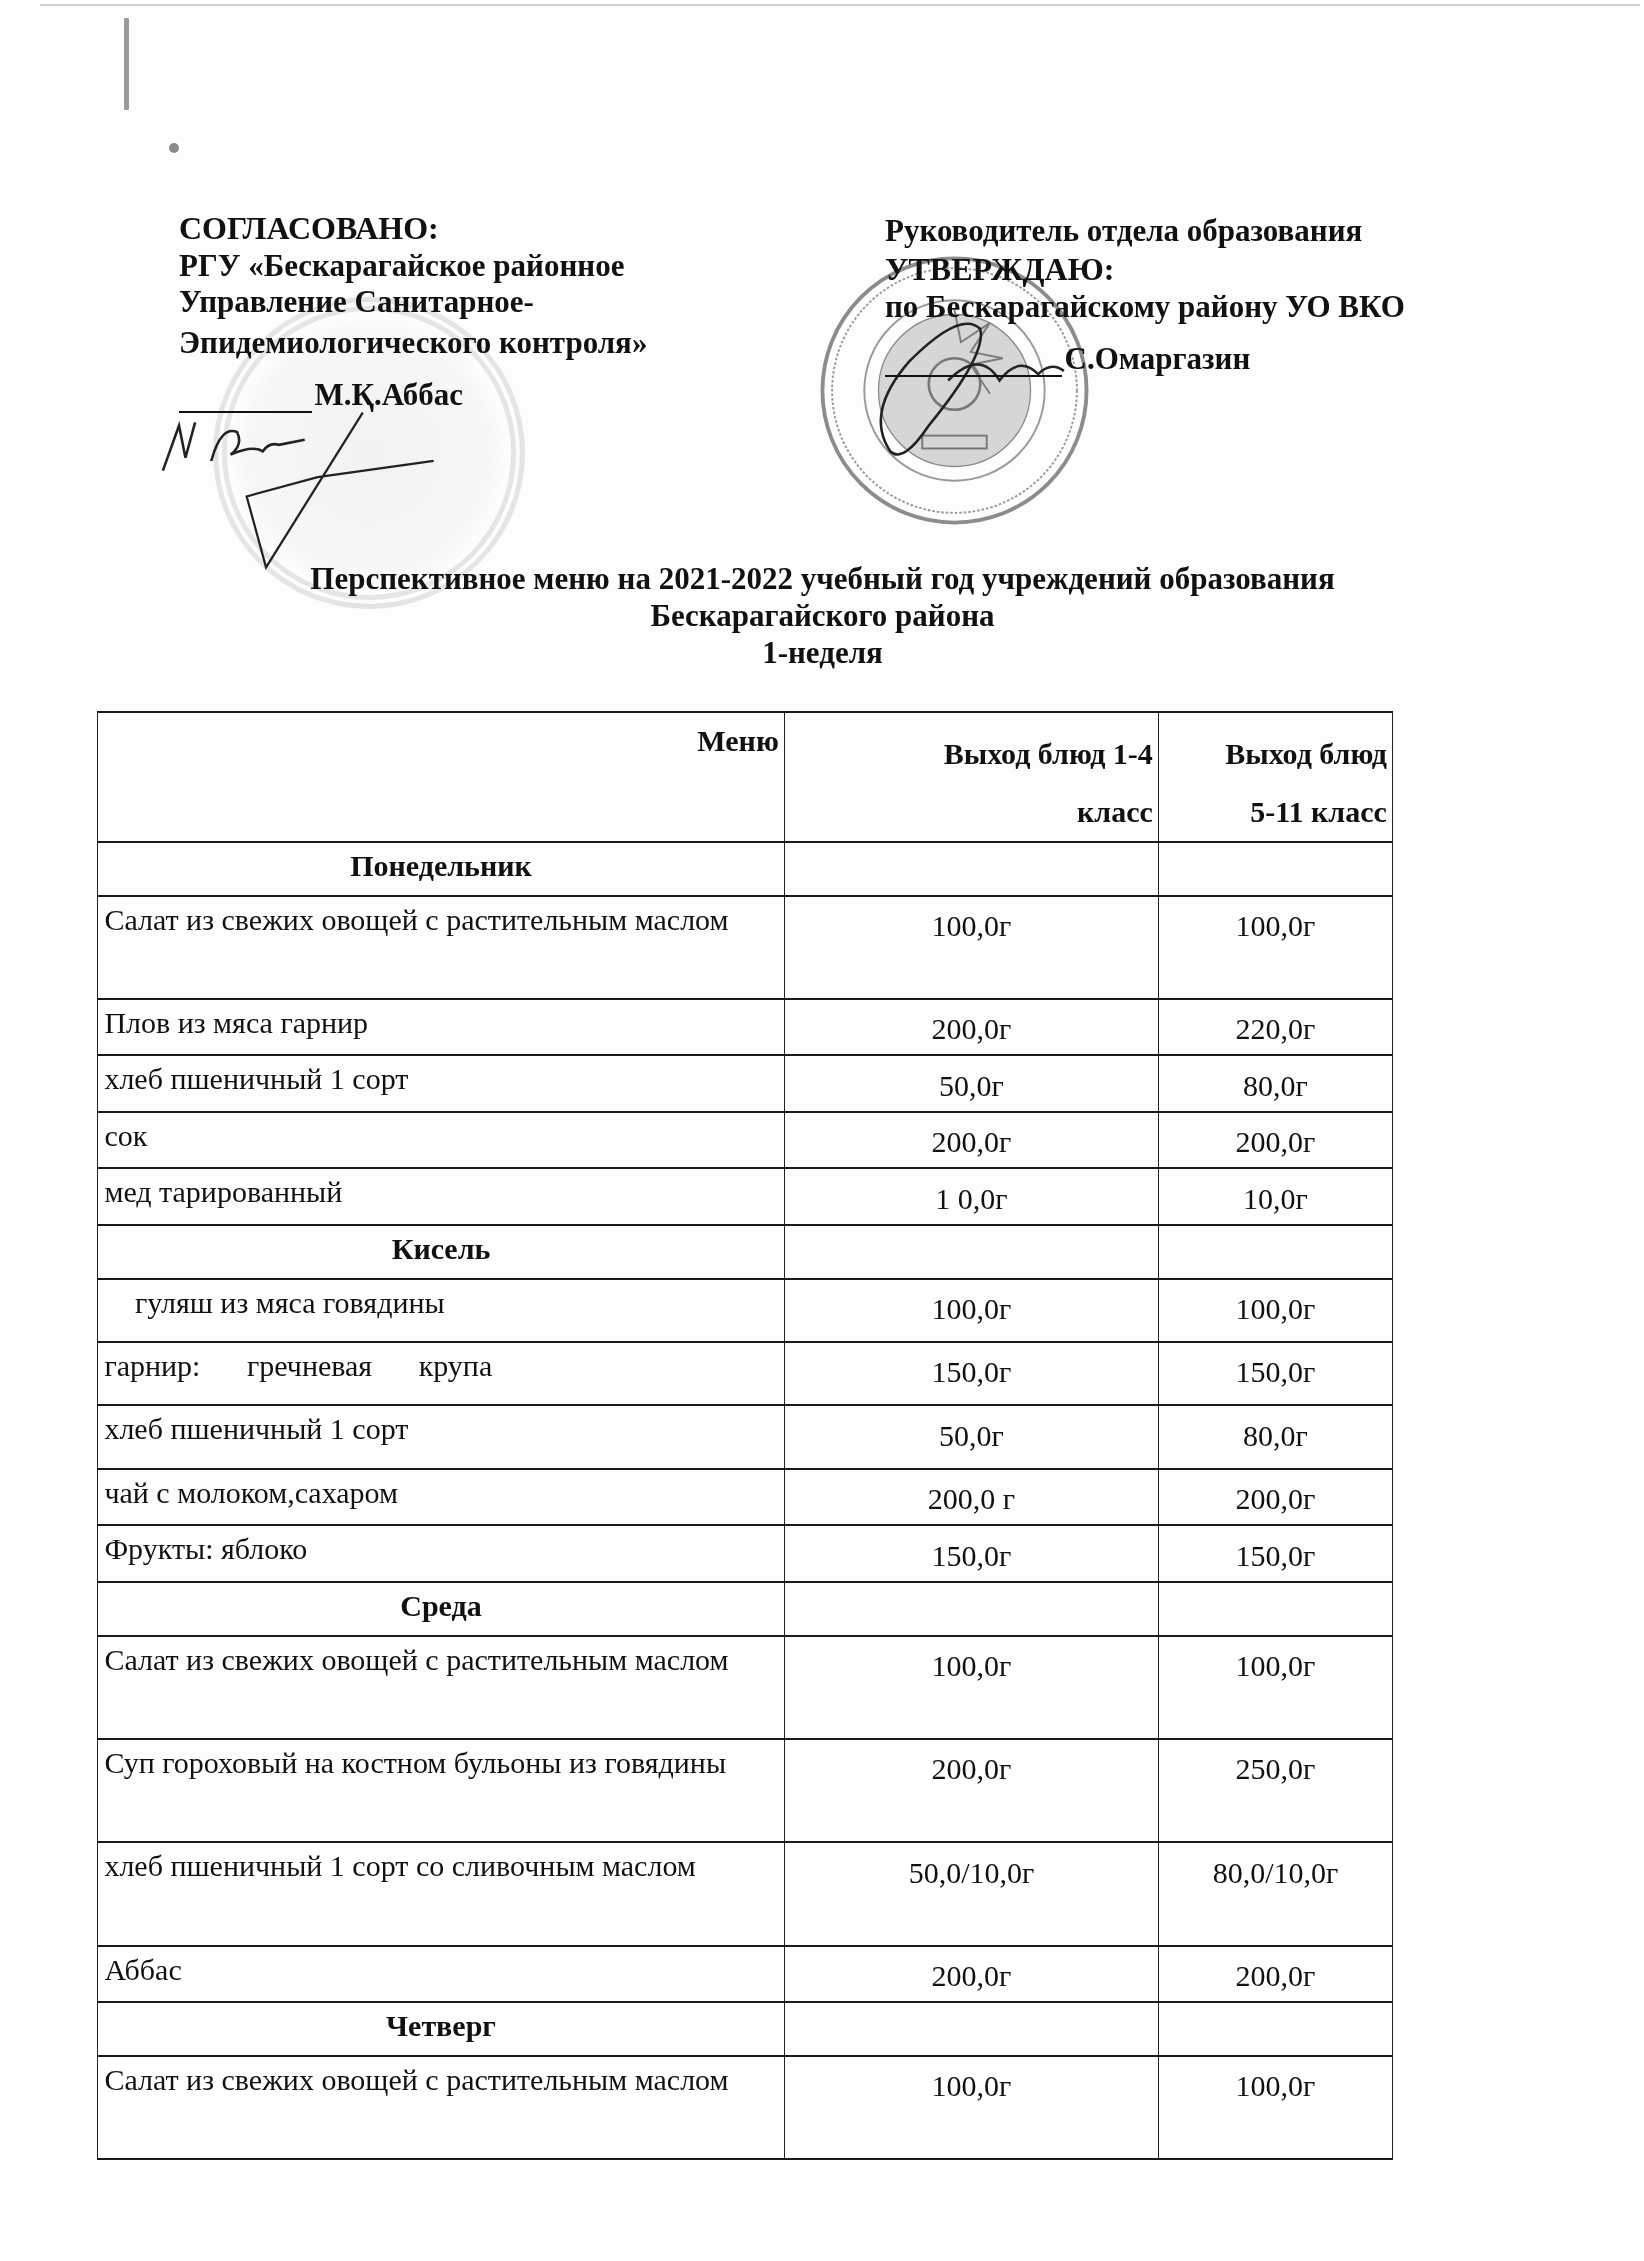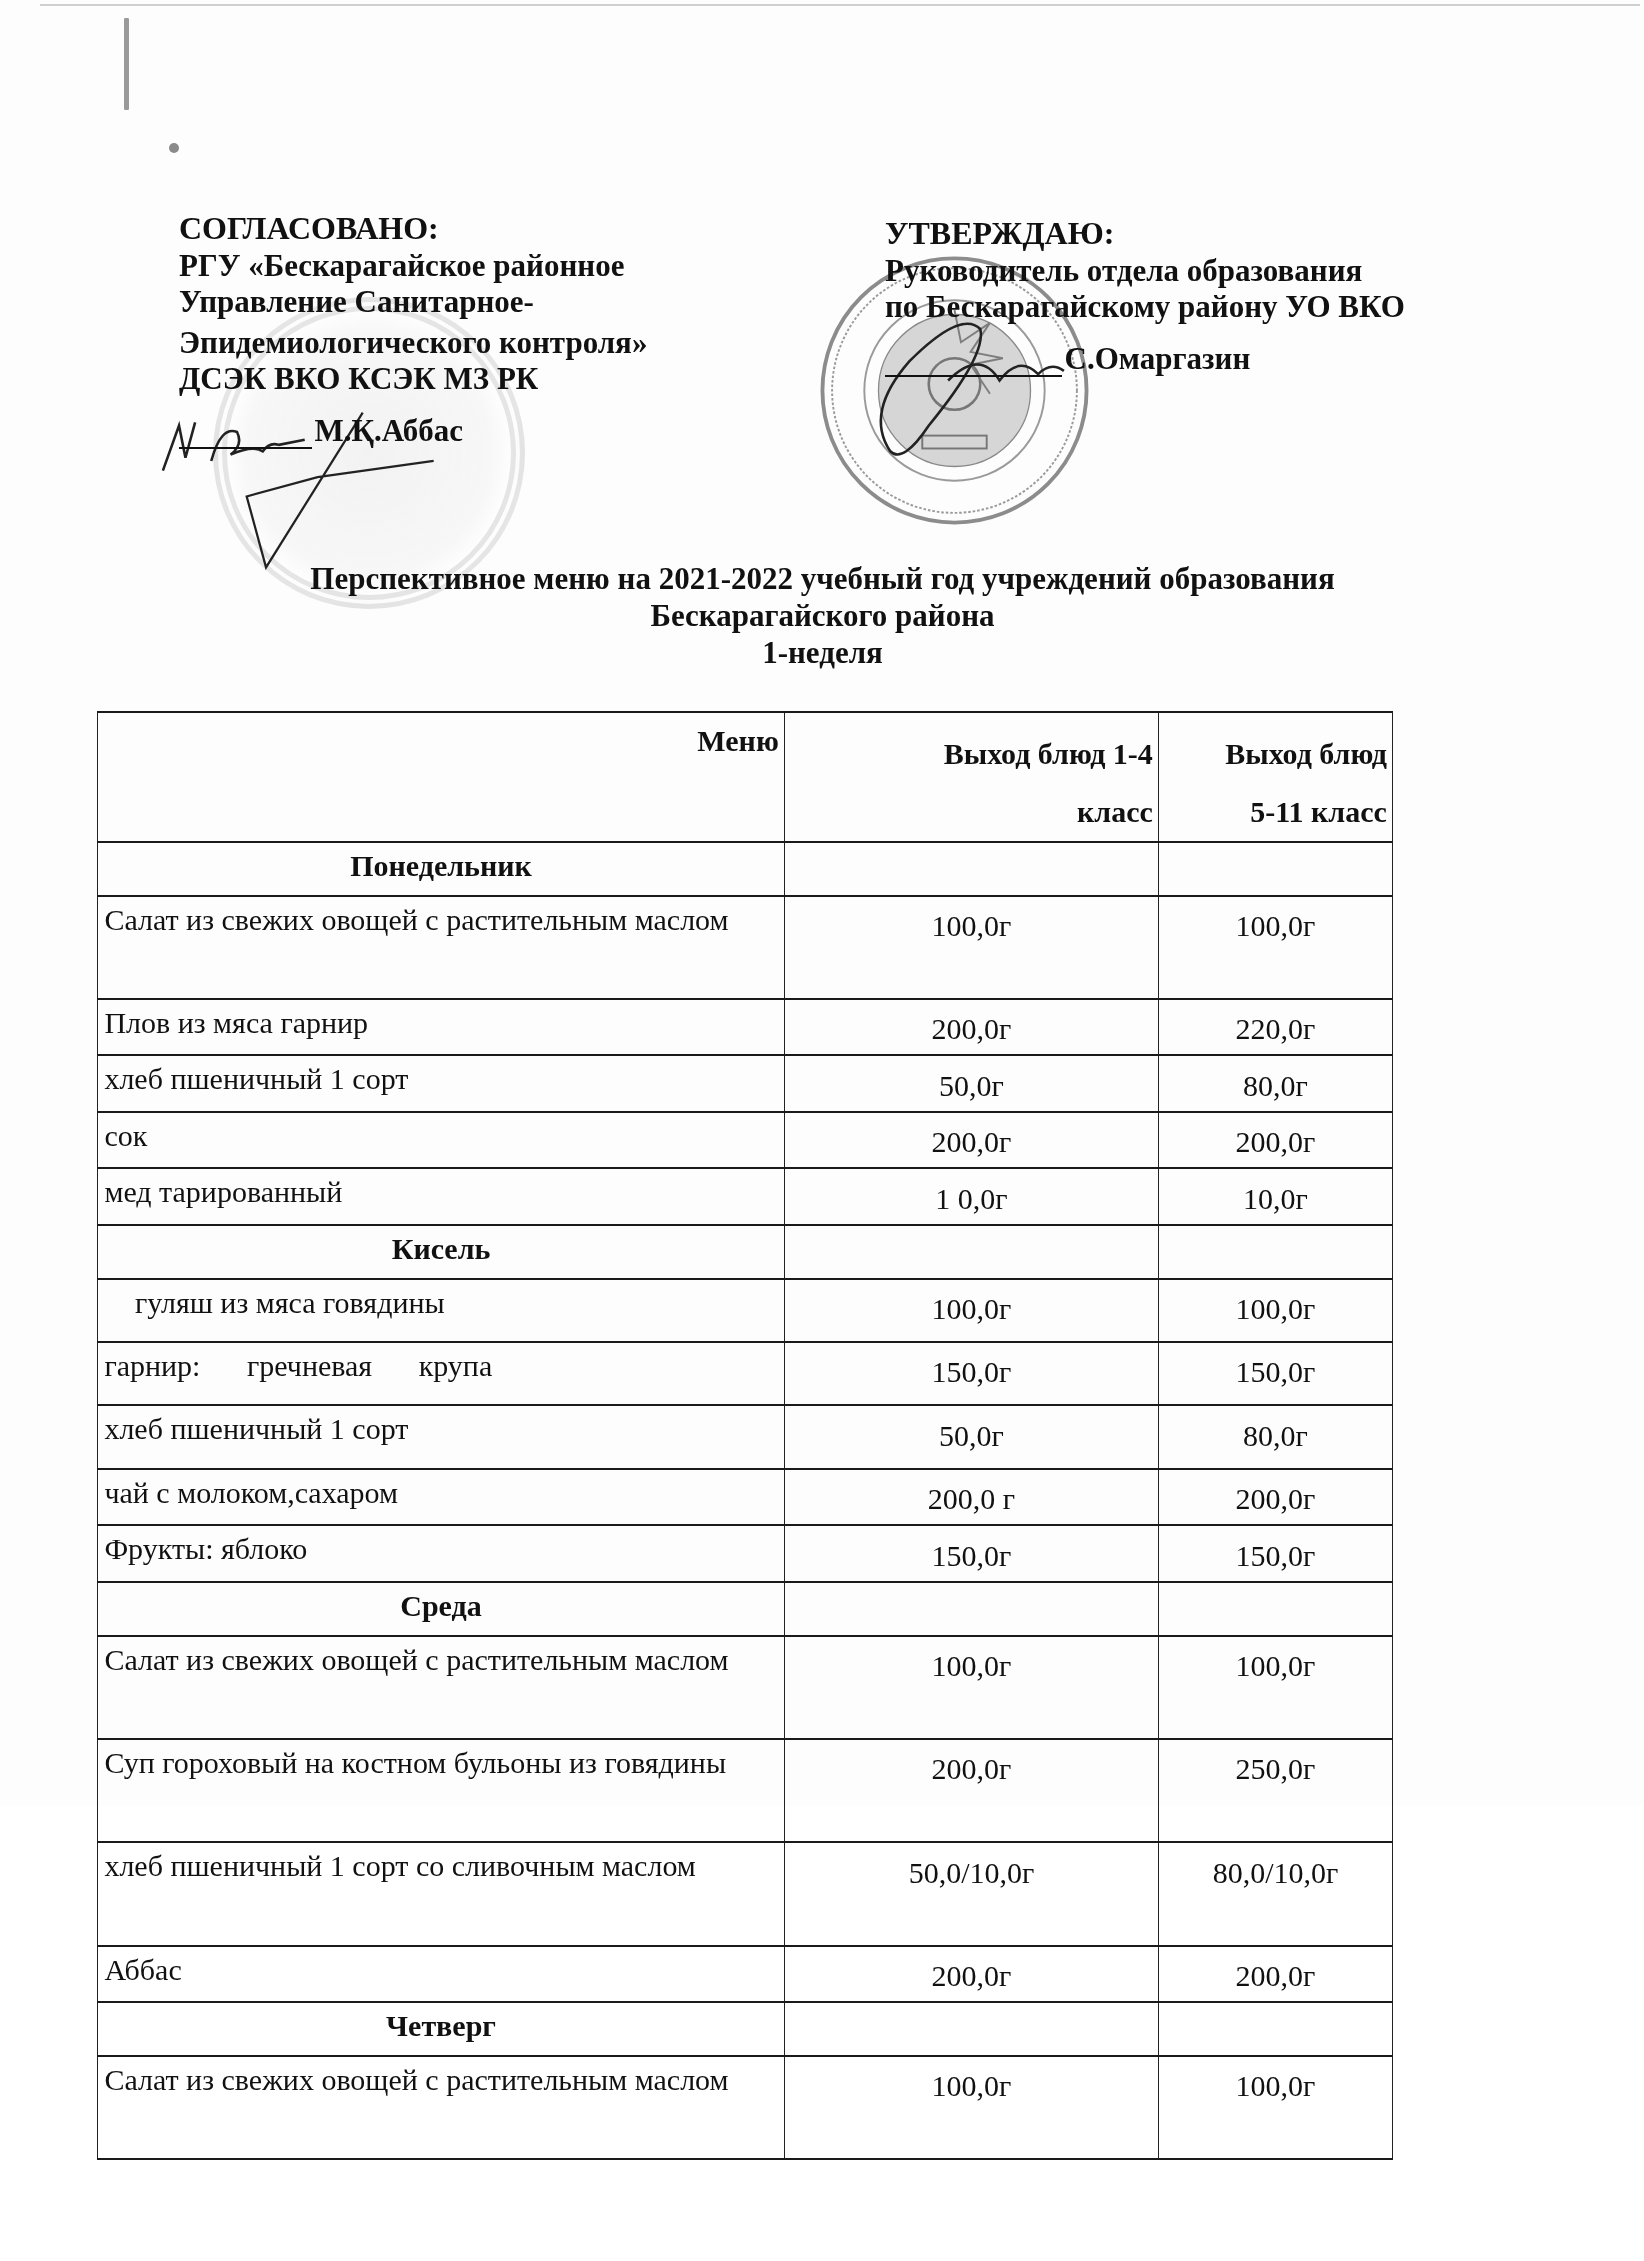--- a/index.html
+++ b/index.html
@@ -202,30 +202,29 @@
   <svg class="signature" style="left:851px; top:284px; width:310px; height:193px;" viewBox="0 0 480 300">
     <path d="M60 260 Q20 200 90 120 Q170 40 200 70 Q210 110 120 220 Q80 280 60 260 Z" fill="none" stroke="#222" stroke-width="4"></path>
     <path d="M150 150 Q200 100 230 150 Q260 110 290 140 Q310 120 330 135" fill="none" stroke="#222" stroke-width="4"></path>
   </svg>
 
   <div class="approve-left">
     <span class="approve-line approve-heading">СОГЛАСОВАНО:</span>
     <span class="approve-line">РГУ «Бескарагайское районное</span>
     <span class="approve-line">Управление Санитарное-</span>
     <span class="approve-line gap">Эпидемиологического контроля»</span>
-    <span class="approve-line">ДСЭК ВКО КСЭК МЗ РК</span>
     <div class="sign-row">
       <span class="sign-underline left"></span>
       <span>М.Қ.Аббас</span>
     </div>
   </div>
 
   <div class="approve-right">
+    <span class="approve-line">Руководитель  отдела образования</span>
     <span class="approve-line approve-heading">УТВЕРЖДАЮ:</span>
-    <span class="approve-line">Руководитель  отдела образования</span>
     <span class="approve-line">по Бескарагайскому району УО ВКО</span>
     <div class="sign-row">
       <span class="sign-underline right"></span>
       <span>С.Омаргазин</span>
     </div>
   </div>
 
   <div class="doc-title">
     <span class="line">Перспективное меню на 2021-2022 учебный год учреждений образования</span>
     <span class="line">Бескарагайского района</span>

